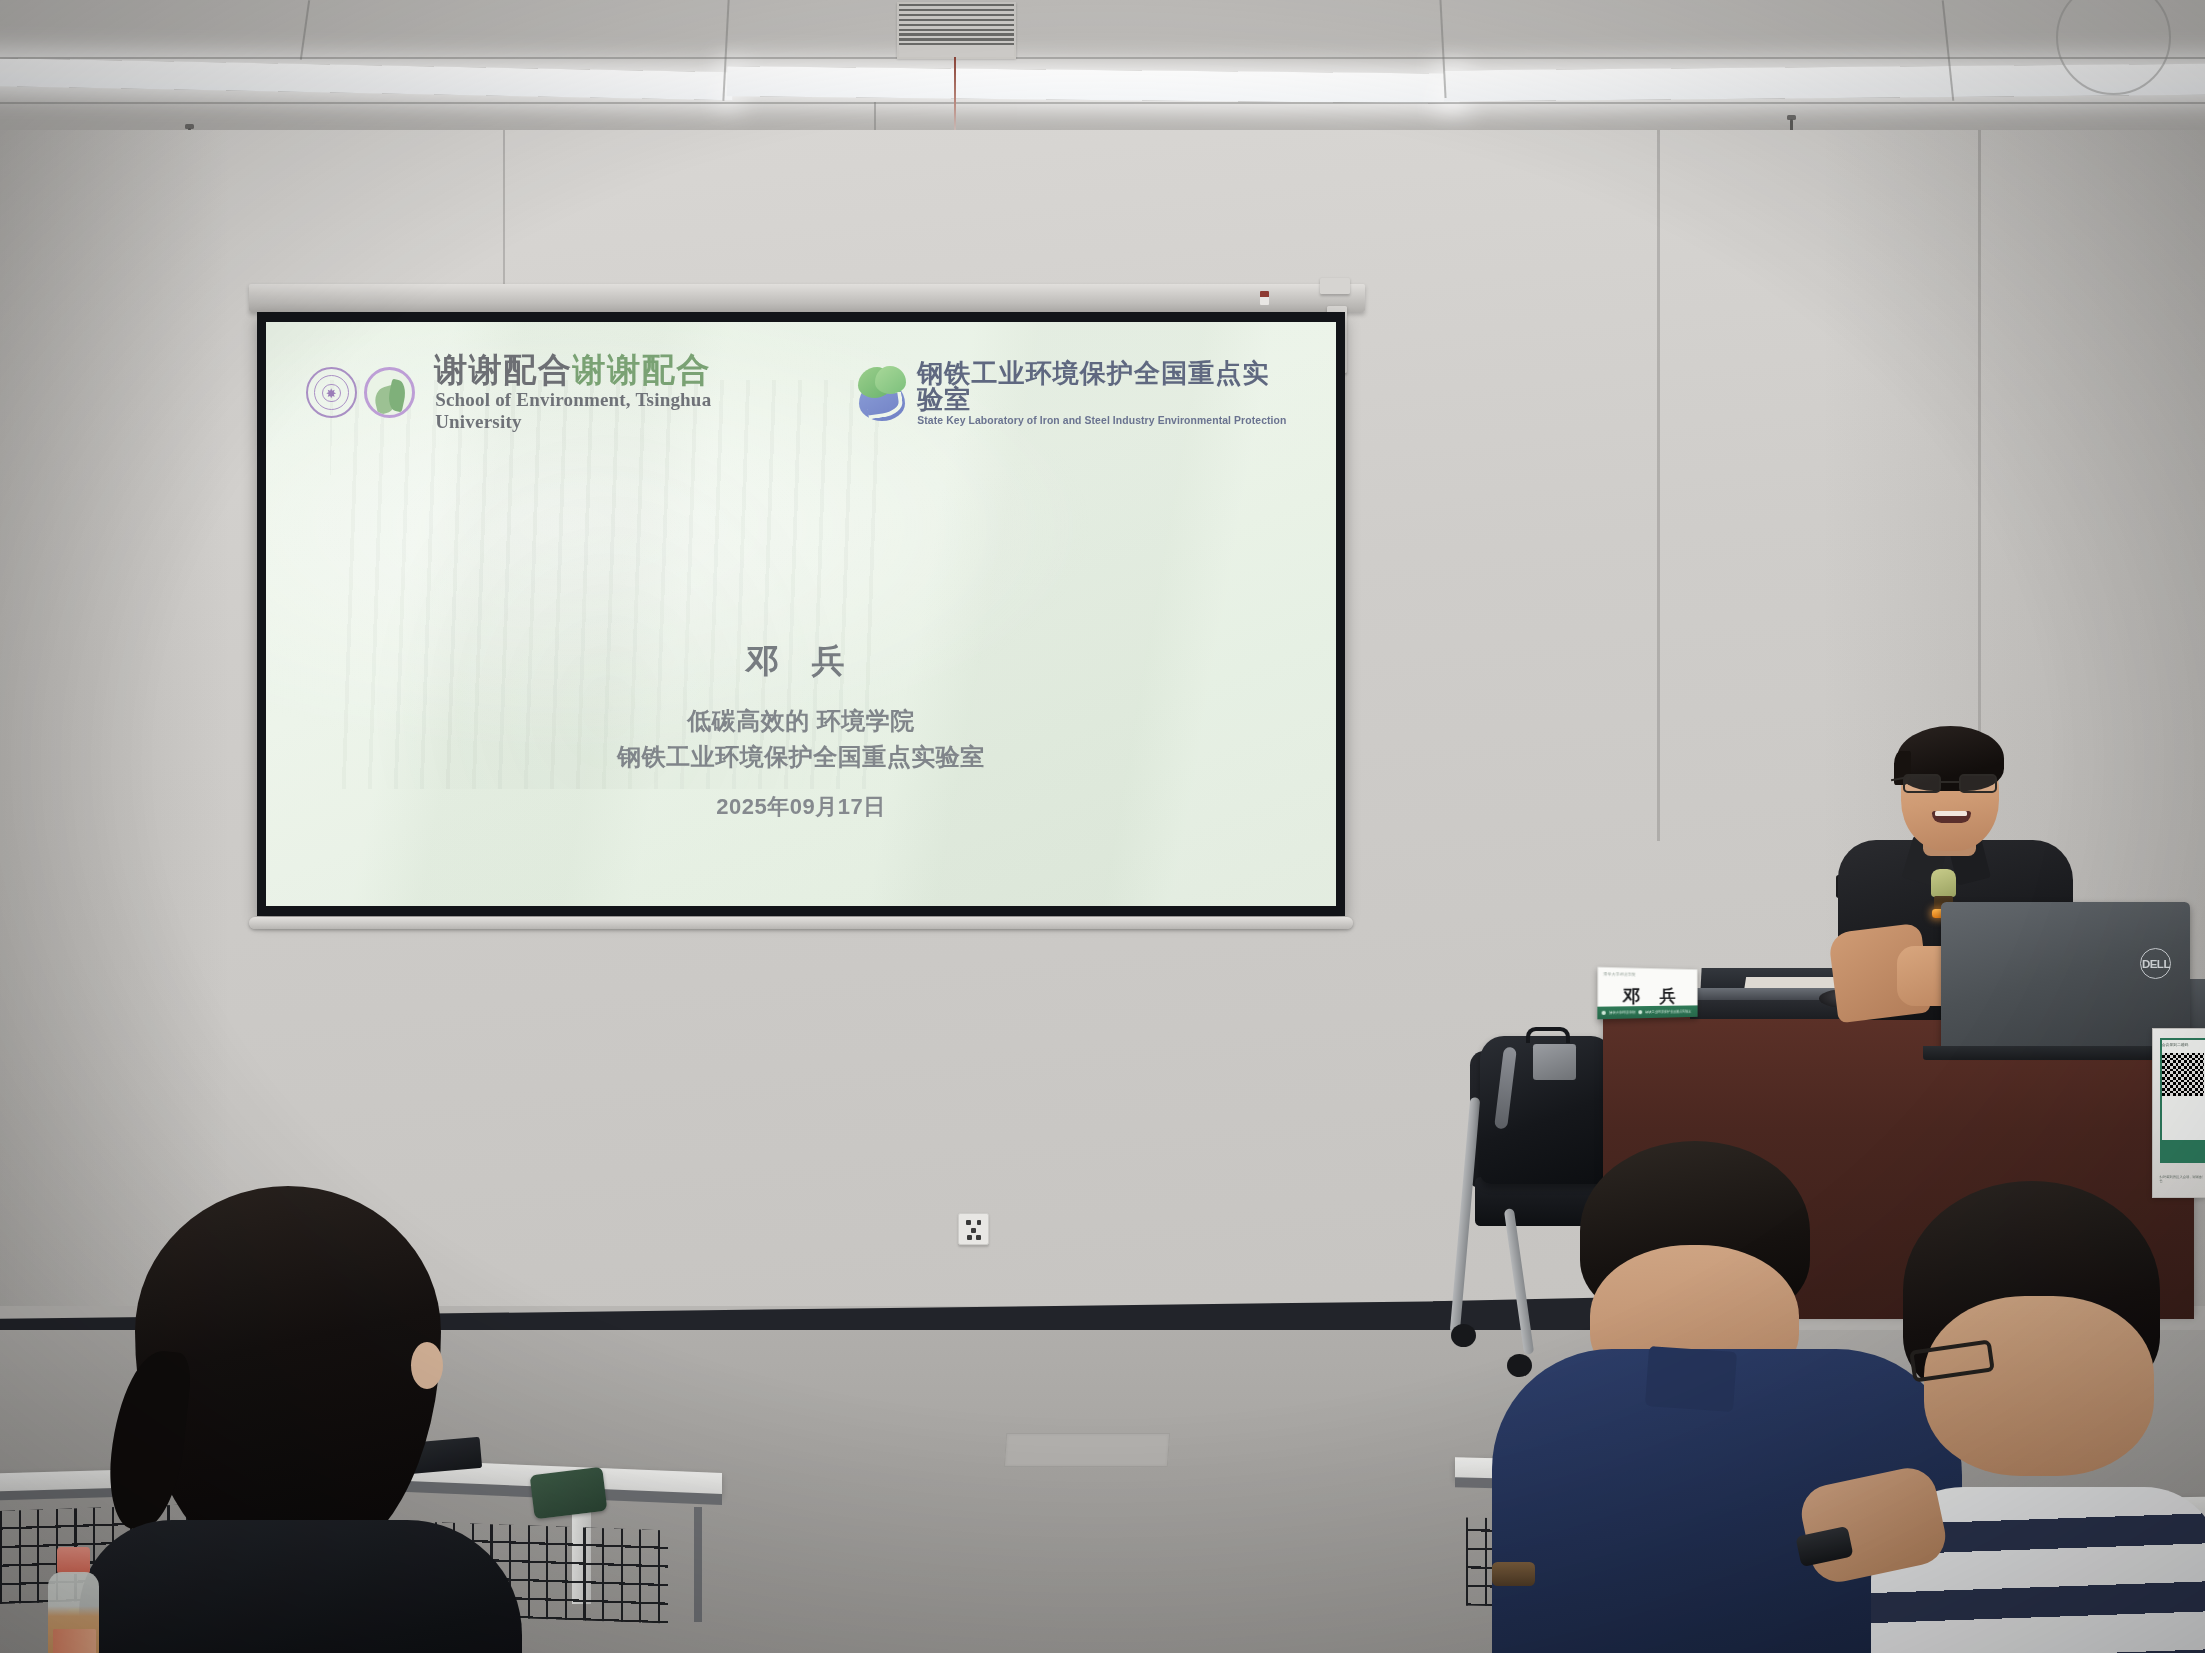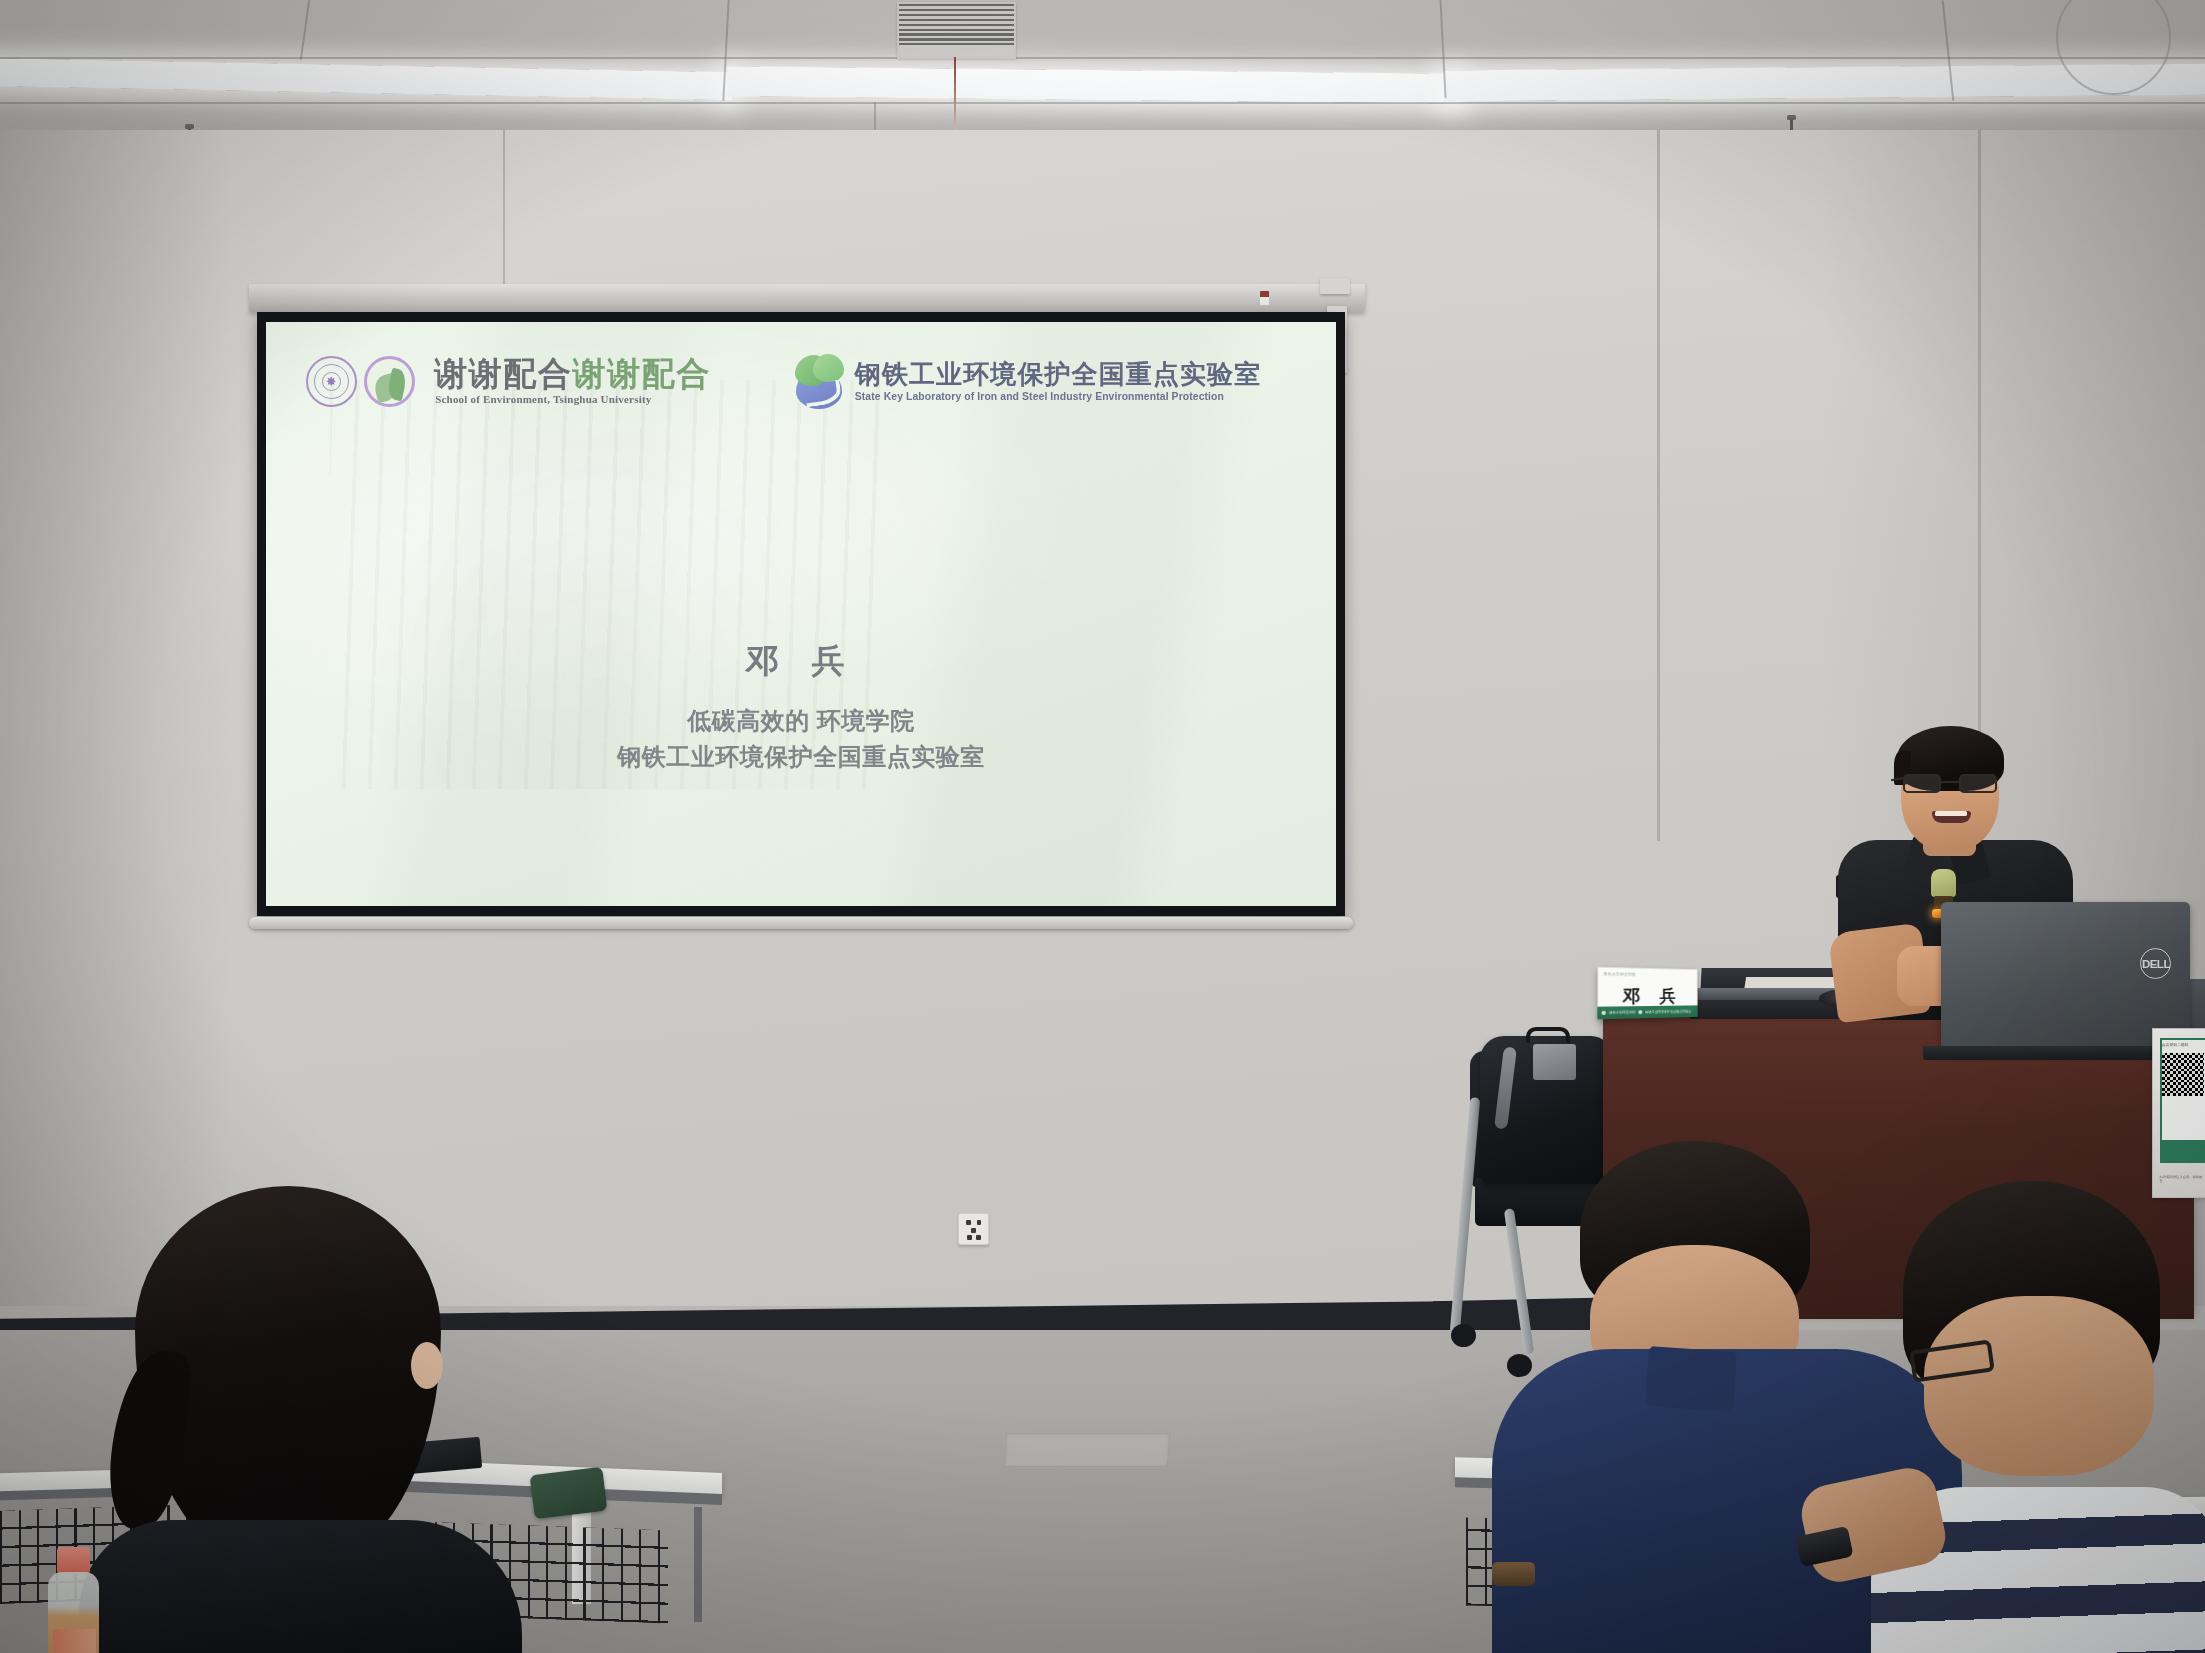--- a/index.html
+++ b/index.html
@@ -101,21 +101,21 @@
               border:3.8px solid #bd9ed6; position:relative; flex:0 0 auto;
               background:#eaf3e6; overflow:hidden; }
   .leafmark .lf1 { position:absolute; left:7.7px; top:16.4px; width:21px; height:26px;
                    background:#9cc193; border-radius:60% 10% 60% 10%; transform:rotate(-14deg); }
   .leafmark .lf2 { position:absolute; left:22px; top:9.8px; width:16.4px; height:31px;
                    background:#7fb07a; border-radius:10% 60% 10% 60%; transform:rotate(12deg); }
   .cn-wordmark { font-size:33px; font-weight:bold; letter-spacing:1.6px; line-height:1;
                  margin-left:11px; }
   .cn-wordmark .part-a { color:#6d6f74; }
   .cn-wordmark .part-b { color:#7aa274; }
-  .en-wordmark { font-size:11px; color:#6f7278; letter-spacing:0.2px;
+  .en-wordmark { font-size:19px; color:#6f7278; letter-spacing:0.2px;
                  margin-left:12px; margin-top:3.3px; font-family:"Liberation Serif",serif;
                  font-weight:bold; }
 
   .logo-right { display:flex; align-items:center; gap:8.8px; margin-left:82px; }
   .lab-badge { width:53px; height:57px; flex:0 0 auto; position:relative; }
   .lab-badge .blob-b { position:absolute; left:3.3px; top:16.4px; width:46px; height:40px;
                        background:linear-gradient(150deg,#8c9fd8,#6f7fc4);
                        border-radius:50% 50% 50% 50% / 56% 56% 44% 44%; }
   .lab-badge .blob-g1 { position:absolute; left:2.2px; top:2.2px; width:33px; height:31px;
                         background:linear-gradient(140deg,#9ccf8c,#6bb46e);
@@ -454,20 +454,21 @@
         </div>
       </div>
 
       <div class="slide-title">
       </div>
 
       <div class="slide-sub">
         <div class="sub-name">邓 兵</div>
         <div class="sub-line">低碳高效的  环境学院</div>
         <div class="sub-line">钢铁工业环境保护全国重点实验室</div>
+        <div class="sub-date">2025年09月17日</div>
       </div>
     </div>
   </div>
   <div class="screen-weight"></div>
 
   <div class="chair">
     <div class="seatback"></div>
       <div class="seat"></div>
     <div class="frame-l"></div>
       <div class="frame-r"></div>

